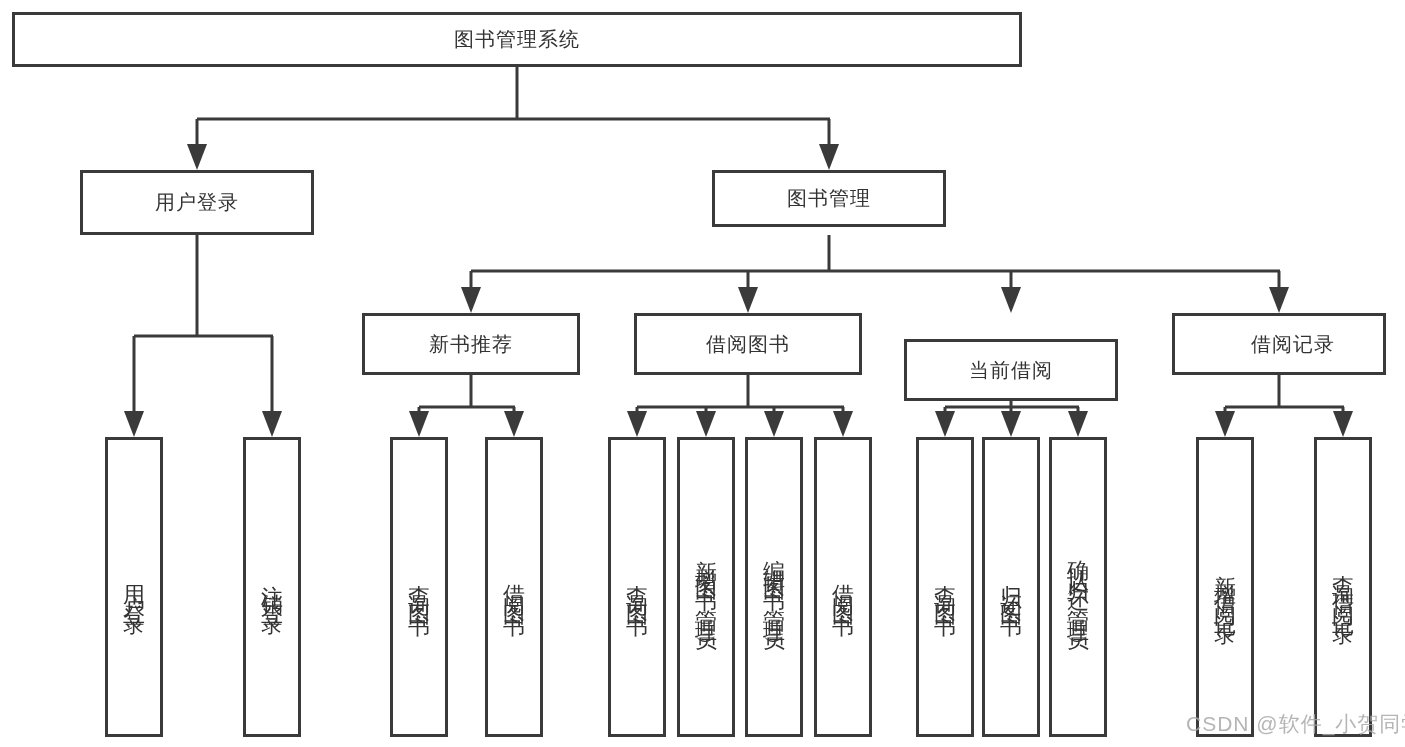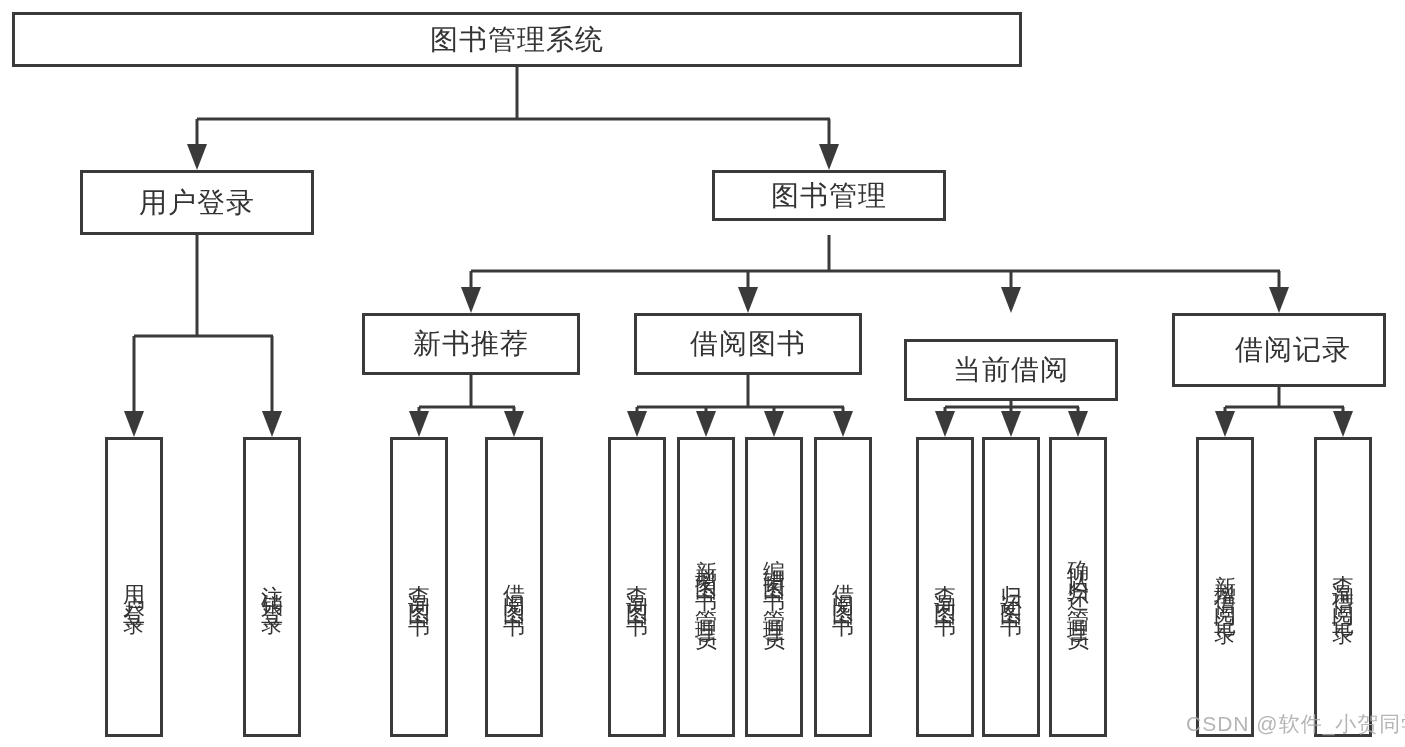--- a/index.html
+++ b/index.html
@@ -25,21 +25,21 @@
   }
   .node {
     position: absolute;
     box-sizing: border-box;
     background: #ffffff;
     border: 3px solid #3a3a3a;
     color: #333333;
     display: flex;
     align-items: center;
     justify-content: center;
-    font-size: 28px;
+    font-size: 20px;
     letter-spacing: 1px;
   }
   .leaf {
     writing-mode: vertical-rl;
     text-orientation: mixed;
     font-size: 22px;
     letter-spacing: 10px;
     line-height: 1;
     padding: 4px 0;
   }
@@ -88,26 +88,26 @@
       <polygon points="1001,411 1021,411 1011,437"></polygon>
       <polygon points="1068,411 1088,411 1078,437"></polygon>
       <polygon points="1215,411 1235,411 1225,437"></polygon>
       <polygon points="1333,411 1353,411 1343,437"></polygon>
     </g>
   </svg>
 
   <div class="node" style="left:12px; top:12px; width:1010px; height:55px;">图书管理系统</div>
 
   <div class="node" style="left:80px; top:170px; width:234px; height:65px;">用户登录</div>
-  <div class="node" style="left:712px; top:170px; width:234px; height:51px;">图书管理</div>
+  <div class="node" style="left:712px; top:170px; width:234px; height:57px;">图书管理</div>
 
   <div class="node" style="left:362px; top:313px; width:218px; height:62px;">新书推荐</div>
   <div class="node" style="left:634px; top:313px; width:228px; height:62px;">借阅图书</div>
   <div class="node" style="left:904px; top:313px; width:214px; height:62px;margin-top:26px;">当前借阅</div>
-  <div class="node" style="left:1172px; top:313px; width:214px; height:74px;padding-left:28px;">借阅记录</div>
+  <div class="node" style="left:1172px; top:313px; width:214px; height:62px;padding-left:28px;">借阅记录</div>
 
   <div class="node leaf" style="left:105px; top:437px; width:58px; height:300px;">用户登录</div>
   <div class="node leaf" style="left:243px; top:437px; width:58px; height:300px;">注销登录</div>
 
   <div class="node leaf" style="left:390px; top:437px; width:58px; height:300px;">查询图书</div>
   <div class="node leaf" style="left:485px; top:437px; width:58px; height:300px;">借阅图书</div>
 
   <div class="node leaf" style="left:608px; top:437px; width:58px; height:300px;">查询图书</div>
   <div class="node leaf" style="left:677px; top:437px; width:58px; height:300px;">新增图书（管理员）</div>
   <div class="node leaf" style="left:745px; top:437px; width:58px; height:300px;">编辑图书（管理员）</div>

